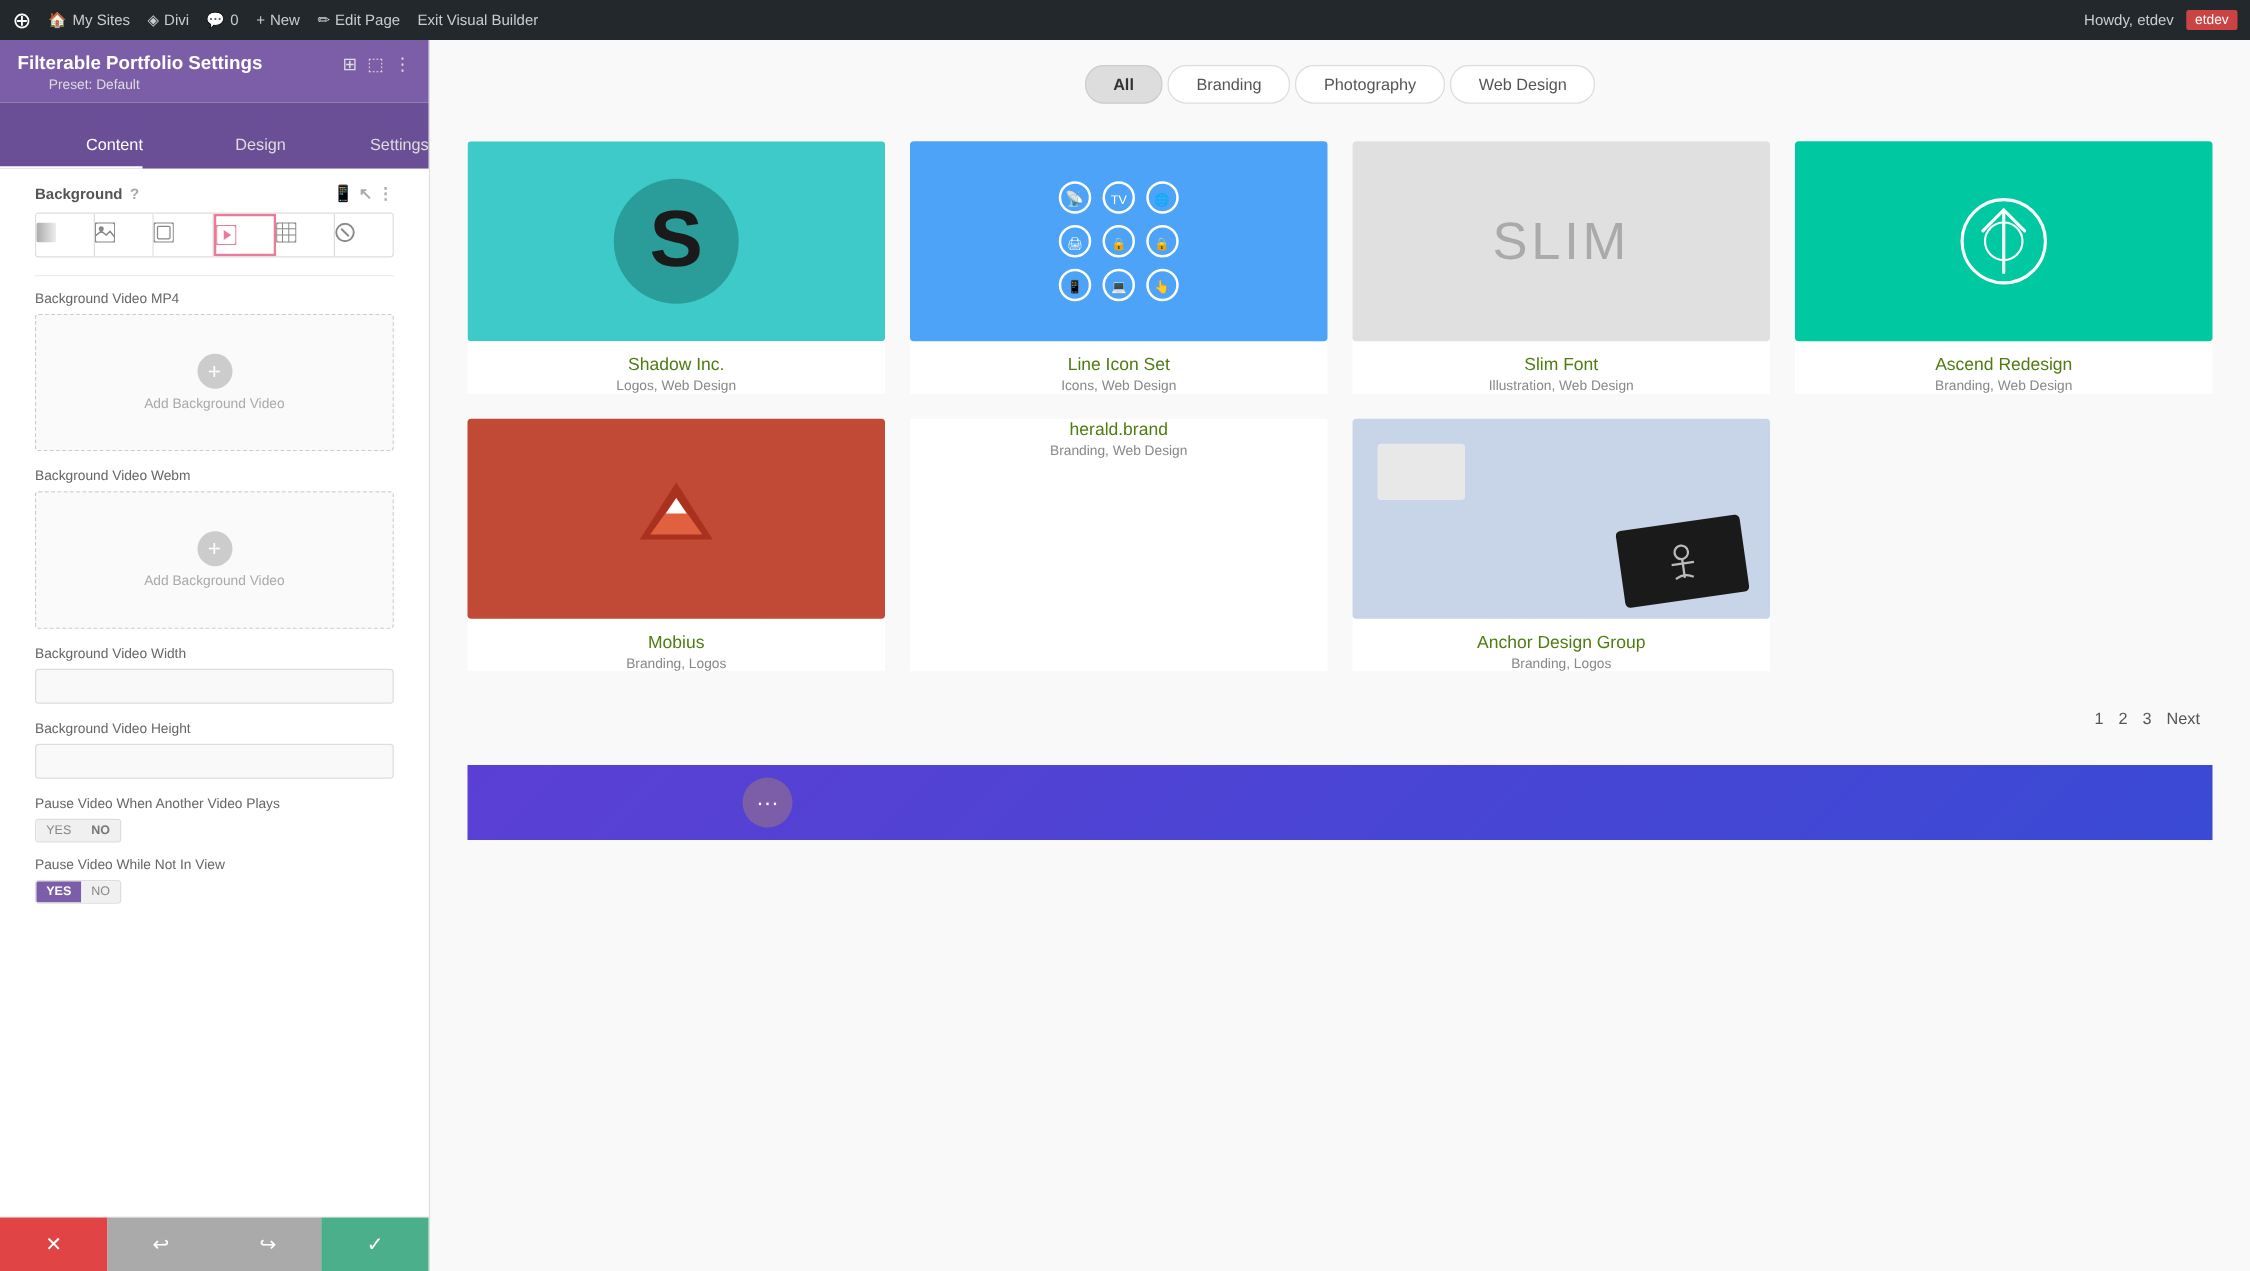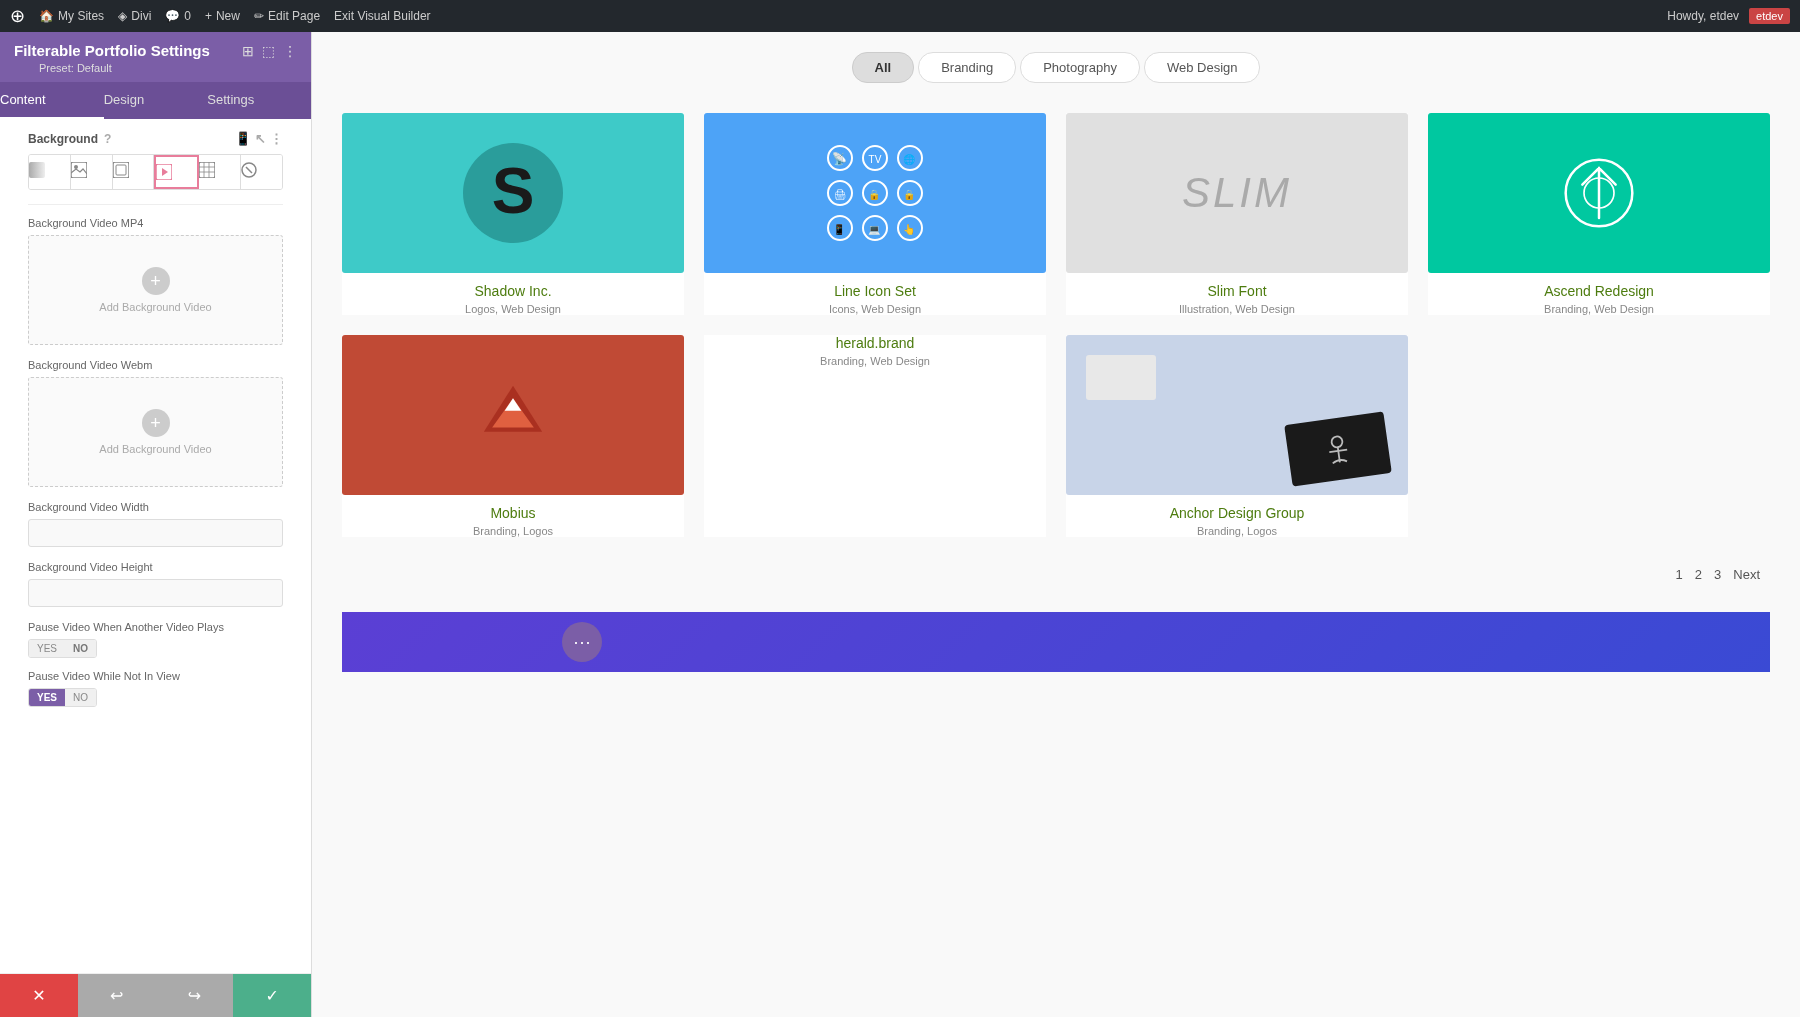--- a/index.html
+++ b/index.html
@@ -44,21 +44,21 @@
 
     
     .main-layout {
       display: flex;
       flex: 1;
       overflow: hidden;
     }
 
     
     .left-panel {
-      width: 312px;
+      width: 344px;
       background: #fff;
       display: flex;
       flex-direction: column;
       flex-shrink: 0;
       overflow: hidden;
       border-right: 1px solid #ddd;
     }
 
     .panel-header {
       background: #7b5ea7;
@@ -92,26 +92,27 @@
       padding-left: 25px;
     }
 
     
     .panel-tabs {
       display: flex;
       background: #6b4f96;
     }
     .panel-tab {
       flex: 1;
-      text-align: left;
+      text-align: right;
       padding: 10px 0;
       color: #ddd;
       font-size: 13px;
       cursor: pointer;
       border-bottom: 2px solid transparent;
+      margin-top: 16px;
     }
     .panel-tab.active {
       color: #fff;
       border-bottom: 2px solid #fff;
     }
 
     
     .panel-content {
       flex: 1;
       overflow-y: auto;
@@ -642,21 +643,21 @@
             <circle cx="95" cy="95" r="12" fill="none" stroke="#fff" stroke-width="2"></circle>
             <text x="95" y="100" text-anchor="middle" font-size="10" fill="#fff">👆</text>
           </svg>
         </div>
         <div class="portfolio-name">Line Icon Set</div>
         <div class="portfolio-tags">Icons, Web Design</div>
       </div>
 
       <div class="portfolio-item">
         <div class="portfolio-thumb" style="background:#e0e0e0;">
-          <span class="slim-text" style="font-size:42px; font-weight:200; color:#aaa; letter-spacing:3px;font-style:italic;">SLIM</span>
+          <span class="slim-text" style="font-size:42px; font-weight:200; color:#aaa; letter-spacing:3px;">SLIM</span>
         </div>
         <div class="portfolio-name">Slim Font</div>
         <div class="portfolio-tags">Illustration, Web Design</div>
       </div>
 
       <div class="portfolio-item">
         <div class="portfolio-thumb" style="background:#00c8a0;">
           <svg viewBox="0 0 120 120" width="100" height="100">
             <circle cx="60" cy="60" r="40" fill="none" stroke="#fff" stroke-width="3"></circle>
             <path d="M60 30 L60 90 M40 50 L60 30 L80 50" stroke="#fff" stroke-width="3" fill="none" stroke-linecap="round"></path>

